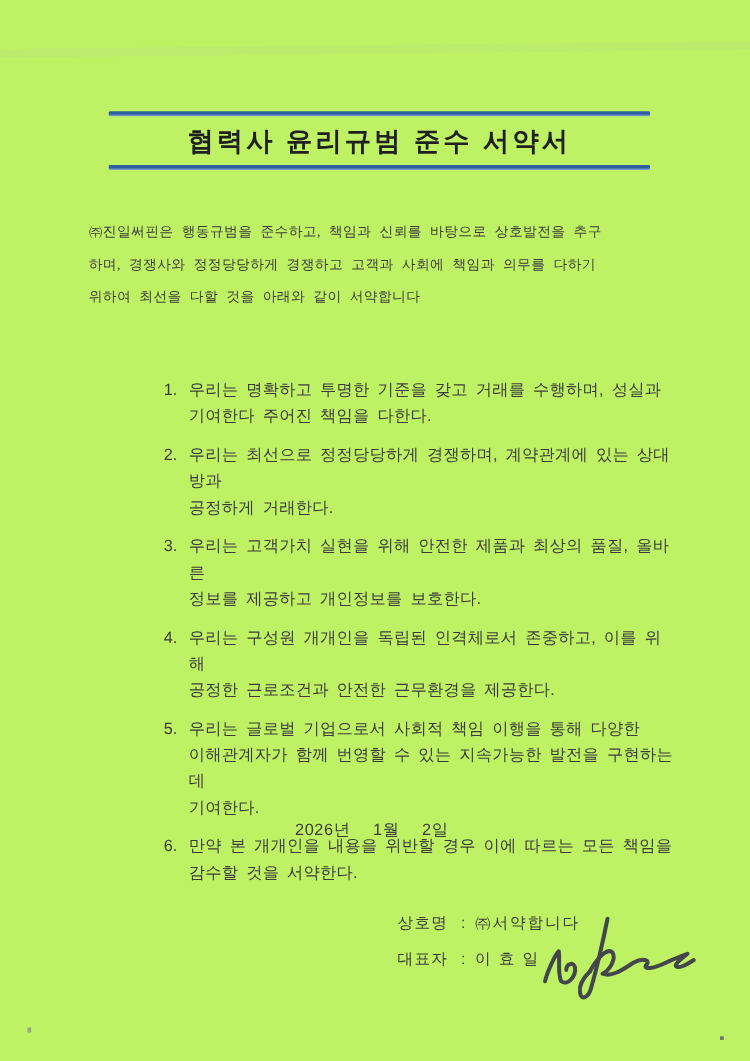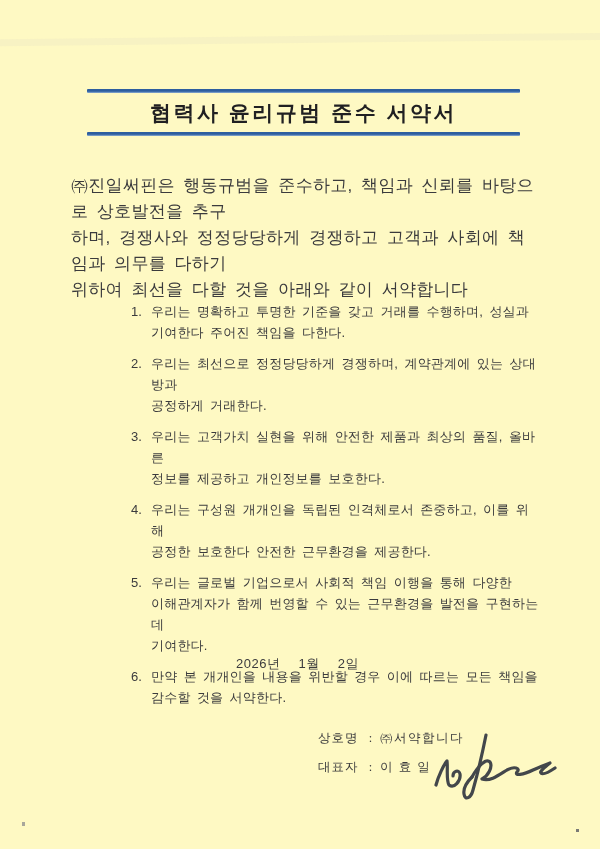--- a/index.html
+++ b/index.html
@@ -4,21 +4,21 @@
 <style>
   * { margin:0; padding:0; box-sizing:border-box; }
   html,body { width:600px; height:849px; }
   body {
     font-family: "Liberation Sans", "DejaVu Sans", sans-serif;
     background:#ffffff;
     position:relative;
     overflow:hidden;
     color:#3a3a3c;
   }
-  .page { position:absolute; inset:0; background:#fef9c3; }
+  .page { position:absolute; inset:0; background:#bef264; }
 
   
   .scan-streak {
     position:absolute; left:-8px; top:36px; width:620px; height:7px;
     background:rgba(185,188,192,0.10); transform:rotate(-0.6deg);
   }
 
   
   .title-wrap { position:absolute; left:87px; top:89px; width:433px; }
   .rule {
@@ -32,24 +32,25 @@
     font-weight:bold;
     letter-spacing:2.5px;
     color:#202022;
     padding:6px 0 5px 0;
     white-space:nowrap;
   }
 
   
   .intro {
     position:absolute; left:71px; top:173px; width:464px;
-    font-size:17px; line-height:26px;
+    font-size:11px; line-height:26px;
     letter-spacing:0.3px; word-spacing:3.5px;
     white-space:pre-line;
     color:#3b3b3d;
+    font-family:Liberation Serif, serif;
   }
 
   
   .pledge-list { position:absolute; left:131px; top:301px; width:408px; }
   .pledge-item {
     display:flex; align-items:flex-start;
     font-size:13px; line-height:21px;
     margin-bottom:10px;
     color:#3b3b3d;
   }
@@ -67,21 +68,20 @@
   }
 
   
   .sign-block { position:absolute; left:318px; top:730px; }
   .sign-row {
     display:flex; align-items:center;
     font-size:12.5px; letter-spacing:1px;
     color:#3b3b3d;
     height:16px;
     margin-bottom:13px;
-    font-family:Liberation Serif, serif;
   }
   .sign-label { width:44px; }
   .sign-colon { width:18px; text-align:center; }
   .sign-value { letter-spacing:1.5px; }
 
   .signature-svg {
     position:absolute; left:428px; top:732px; width:132px; height:72px;
   }
 
   
@@ -117,26 +117,26 @@
 공정하게 거래한다.</span>
     </div>
     <div class="pledge-item">
       <span class="pledge-num">3.</span>
       <span class="pledge-txt">우리는 고객가치 실현을 위해 안전한 제품과 최상의 품질, 올바른
 정보를 제공하고 개인정보를 보호한다.</span>
     </div>
     <div class="pledge-item">
       <span class="pledge-num">4.</span>
       <span class="pledge-txt">우리는 구성원 개개인을 독립된 인격체로서 존중하고, 이를 위해
-공정한 보호한다 안전한 근무환경을 제공한다.</span>
+공정한 근로조건과 안전한 근무환경을 제공한다.</span>
     </div>
     <div class="pledge-item">
       <span class="pledge-num">5.</span>
       <span class="pledge-txt">우리는 글로벌 기업으로서 사회적 책임 이행을 통해 다양한
-이해관계자가 함께 번영할 수 있는 근무환경을 발전을 구현하는데
+이해관계자가 함께 번영할 수 있는 지속가능한 발전을 구현하는데
 기여한다.</span>
     </div>
     <div class="pledge-item">
       <span class="pledge-num">6.</span>
       <span class="pledge-txt">만약 본 개개인을 내용을 위반할 경우 이에 따르는 모든 책임을
 감수할 것을 서약한다.</span>
     </div>
   </div>
 
   <div class="date-row">

